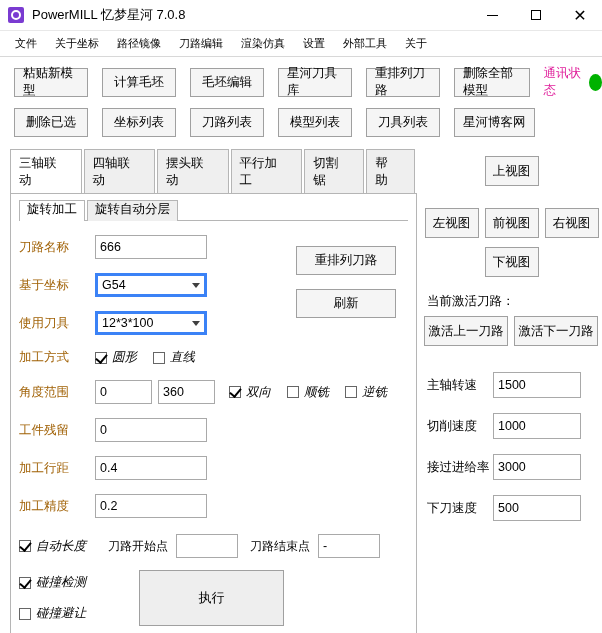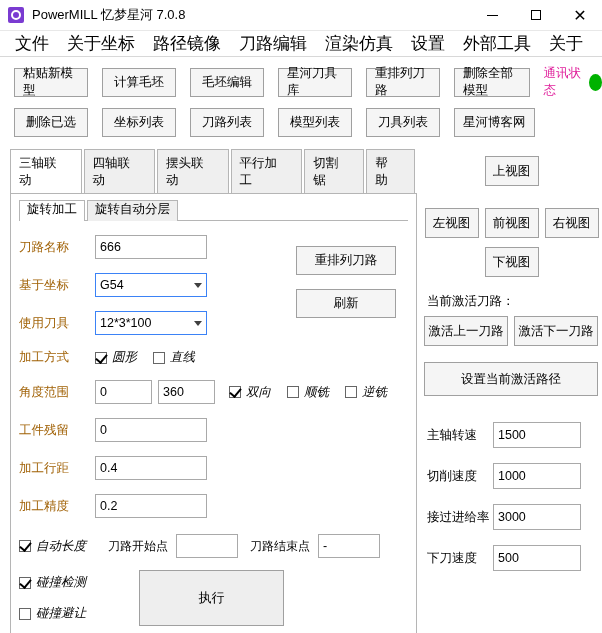--- a/index.html
+++ b/index.html
@@ -32,21 +32,21 @@
   }
   .win-btn.min::after{content:"";display:block;width:11px;height:1px;background:#000;}
   .win-btn.max::after{content:"";display:block;width:10px;height:10px;border:1px solid #000;box-sizing:border-box;}
   .win-btn.close{font-size:16px;font-weight:300;}
 
   
   .menubar{
     height:25px;display:flex;align-items:center;gap:0px;
     border-bottom:1px solid #d8d8d8;padding-left:6px;
   }
-  .menu-item{padding:4px 9px;font-size:17px;color:#000;}
+  .menu-item{padding:4px 9px;font-size:11px;color:#000;}
 
   
   .toolbar{padding:8px 0 0 0;}
   .tb-row{display:flex;align-items:center;padding:0 0 0 14px;margin-bottom:9px;}
   .tbtn{
     border:1px solid #a0a0a0;background:#f5f5f5;
     font-size:12.5px;color:#000;
     height:29px;min-width:74px;padding:0 8px;
     display:flex;align-items:center;justify-content:center;
     margin-right:14px;
@@ -84,21 +84,21 @@
   .frow{display:flex;align-items:center;margin-bottom:14px;}
   .flabel{width:76px;font-size:12.5px;color:#a16207;flex:0 0 auto;}
   .txt{
     border:1px solid #a9a9a9;background:#fff;height:24px;
     box-sizing:border-box;font-size:12.5px;padding:0 4px;color:#000;
     font-family:"Liberation Sans","DejaVu Sans",sans-serif;
   }
   .txt.w110{width:112px;}
   .txt.w60{width:57px;}
   .sel{
-    border:1px solid #3b82f6;background:#fff;height:24px;width:112px;
+    border:3px solid #3b82f6;background:#fff;height:24px;width:112px;
     box-sizing:border-box;font-size:12.5px;padding:0 4px;color:#000;
     display:flex;align-items:center;position:relative;
   }
   .sel .arrow{
     position:absolute;right:4px;top:50%;margin-top:-2px;
     width:0;height:0;border-left:4px solid transparent;border-right:4px solid transparent;
     border-top:5px solid #404040;
   }
   .chk{display:flex;align-items:center;margin-right:16px;font-size:12.5px;font-style:italic;}
   .box{
@@ -321,23 +321,20 @@
       </div>
     </div>
 
     <div class="rlabel" style="margin-top:16px;">当前激活刀路：</div>
 
     <div style="display:flex;gap:6px;padding-left:3px;">
       <div class="rbtn" style="width:84px;">激活上一刀路</div>
       <div class="rbtn" style="width:84px;">激活下一刀路</div>
     </div>
 
-    <div style="padding-left:3px;margin-top:16px;">
-      <div class="rbtn" style="width:174px;height:34px;">设置当前激活路径</div>
-    </div>
 
     <div style="margin-top:26px;">
       <div class="rfield-row">
         <div class="rfield-label">主轴转速</div>
         <input class="rtxt" value="1500" style="">
       </div>
       <div class="rfield-row">
         <div class="rfield-label">切削速度</div>
         <input class="rtxt" value="1000" style="">
       </div>

